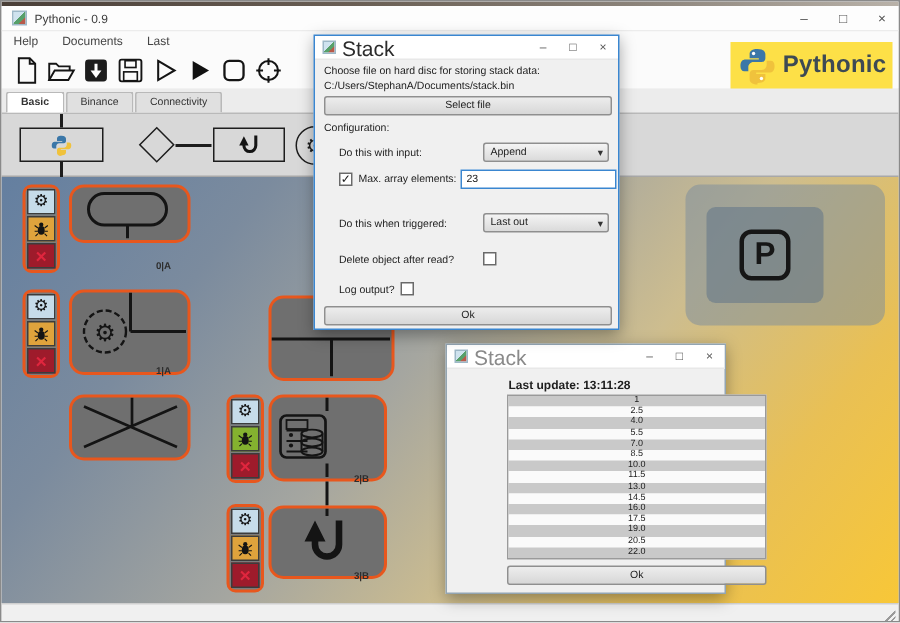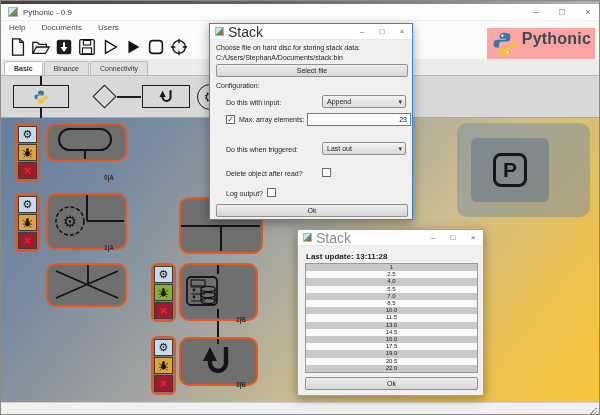--- a/index.html
+++ b/index.html
@@ -11,21 +11,21 @@
   .top-strip { left:0; top:0; width:600px; height:3px; background: linear-gradient(90deg,#4a3f38,#6a5f55 40%,#8a8279 70%,#b9b2a9); }
   .titlebar { left:0; top:3px; width:600px; height:17px; background:#fdfdfd; border-bottom:1px solid #ececec; display:flex; align-items:center; }
   .app-icon { width:10px; height:10px; margin:0 5px 0 7px; border:1px solid #9db8c8; background: linear-gradient(135deg,#cfe3ef 45%,#57a06a 45%, #57a06a 70%, #b85a4a 70%); }
   .title-text { font-size:8px; color:#3c3c3c; }
   .win-controls { margin-left:auto; display:flex; }
   .win-ctl { width:26px; height:15px; text-align:center; font-size:9px; color:#555; line-height:15px; }
   .menubar { left:0; top:20px; width:600px; height:13px; background:#fbfbfb; display:flex; align-items:center; }
   .menu-item { font-size:8px; color:#454545; padding:0 8px; }
   .toolbar { left:0; top:33px; width:600px; height:25px; background:#fbfbfb; display:flex; align-items:center; padding-left:5px; }
   .tb-icon { width:23px; height:23px; display:flex; align-items:center; justify-content:center; margin-right:0px; }
-  .brand { right:4px; top:27px; display:flex; background:#fca5a5; padding:2px 4px; }
+  .brand { right:4px; top:27px; display:flex; align-items:center; background:#fde047; padding:2px 4px; }
   .brand-name { font-size:16px; font-weight:700; color:#3d4a54; letter-spacing:0.2px; margin-left:3px; }
 
   .tabbar { left:0; top:58px; width:600px; height:17px; background:#ececec; border-bottom:1px solid #b9b9b9; display:flex; align-items:flex-end; padding-left:3px; }
   .tab { font-size:7px; color:#333; padding:3px 9px 3px 9px; border:1px solid #b9b9b9; border-bottom:none; background:#e0e0e0; margin-right:1px; border-radius:2px 2px 0 0; }
   .tab.active { background:#fff; font-weight:700; }
 
   
   .palette { left:0; top:75px; width:600px; height:42px; background:#d8d8d8; border-bottom:1px solid #a8a8a8; }
   .pal-rect { position:absolute; border:1.5px solid #1d1d1d; background:transparent; display:flex; align-items:center; justify-content:center; }
   .stub { position:absolute; background:#1d1d1d; }
@@ -85,21 +85,21 @@
     <div class="win-controls">
       <span class="win-ctl">–</span>
       <span class="win-ctl">□</span>
       <span class="win-ctl">×</span>
     </div>
   </div>
 
   <div class="abs menubar">
     <span class="menu-item">Help</span>
     <span class="menu-item">Documents</span>
-    <span class="menu-item">Users</span>
+    <span class="menu-item">Last</span>
   </div>
 
   <div class="abs toolbar">
     <span class="tb-icon">
       <svg width="20" height="20" viewBox="0 0 22 22">
           <path d="M5 2 h8 l4 4 v14 h-12 z" fill="none" stroke="#151515" stroke-width="1.4"></path>
           <path d="M13 2 v4 h4" fill="none" stroke="#151515" stroke-width="1.4"></path>
         </svg>
     </span>
     <span class="tb-icon">
@@ -332,21 +332,21 @@
       <span class="lbl" style="left:6px; top:42px;">Configuration:</span>
 
       <span class="lbl" style="left:16px; top:59px;">Do this with input:</span>
       <div class="combo" style="left:112px; top:55px; width:84px;">
         <span>Append</span>
         <span class="arrow">▾</span>
       </div>
 
       <div class="cbox" style="left:16px; top:75px;"><span>✓</span></div>
       <span class="lbl" style="left:29px; top:76px;">Max. array elements:</span>
-      <input class="txtinput" style="left: 97px; top: 73px; width: 104px; text-align: right;" value="23">
+      <input class="txtinput" style="left: 97px; top: 73px; width: 104px;" value="23">
 
       <span class="lbl" style="left:16px; top:106px;">Do this when triggered:</span>
       <div class="combo" style="left:112px; top:102px; width:84px;">
         <span>Last out</span>
         <span class="arrow">▾</span>
       </div>
 
       <span class="lbl" style="left:16px; top:130px;">Delete object after read?</span>
       <div class="cbox" style="left:112px; top:128px;"></div>
 
@@ -360,21 +360,21 @@
   <div class="dialog" style="left:296px; top:228px; width:187px; height:167px; border:1px solid #93a5b2; z-index:15;">
     <div class="dlg-titlebar">
       <div class="dlg-icon"></div>
       <span class="dlg-title inactive">Stack</span>
       <div style="margin-left:auto; display:flex;">
         <span class="dlg-ctl">–</span>
         <span class="dlg-ctl">□</span>
         <span class="dlg-ctl">×</span>
       </div>
     </div>
-    <div style="position:relative; width:100%; height:151px;">
+    <div style="position:relative; width:100%; height:151px;margin-left:33px;">
       <span class="lbl" style="left:8px; top:6px; font-size:8px; font-weight:700;">Last update: 13:11:28</span>
       <div class="listbox" style="left:7px; top:17px; width:173px; height:110px;">
           <div class="srow even">1</div>
           <div class="srow odd">2.5</div>
           <div class="srow even">4.0</div>
           <div class="srow odd">5.5</div>
           <div class="srow even">7.0</div>
           <div class="srow odd">8.5</div>
           <div class="srow even">10.0</div>
           <div class="srow odd">11.5</div>

